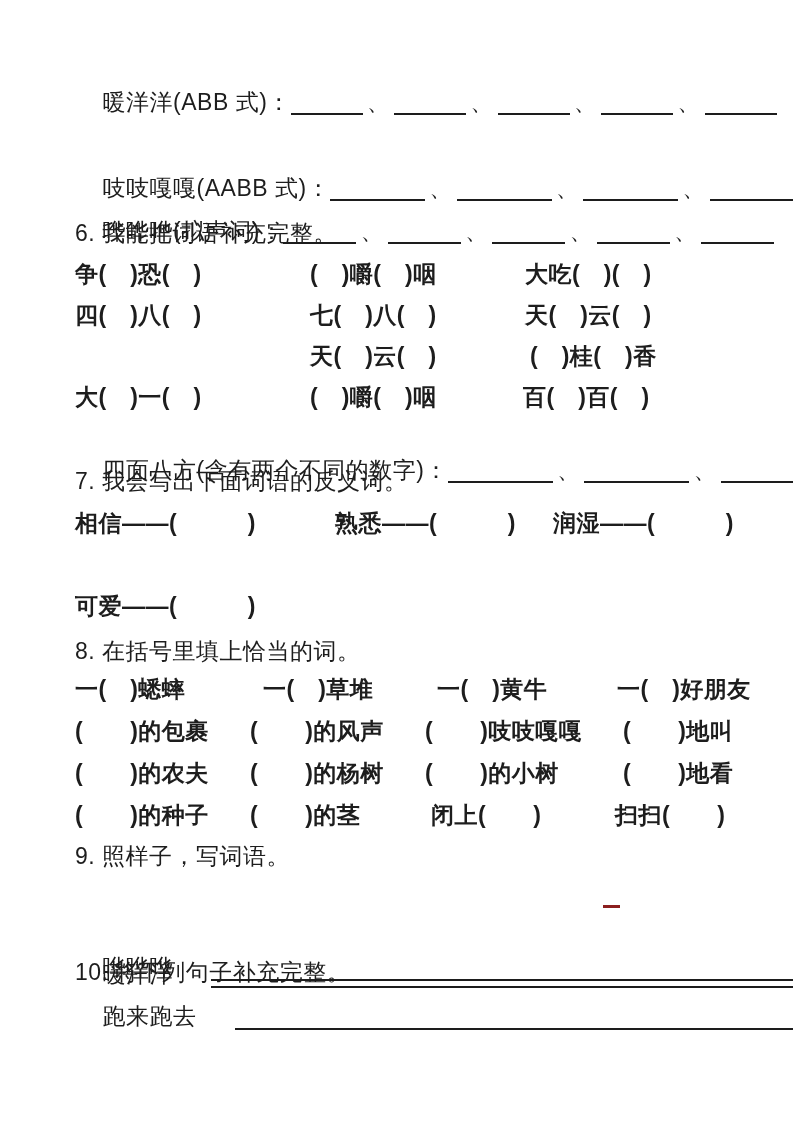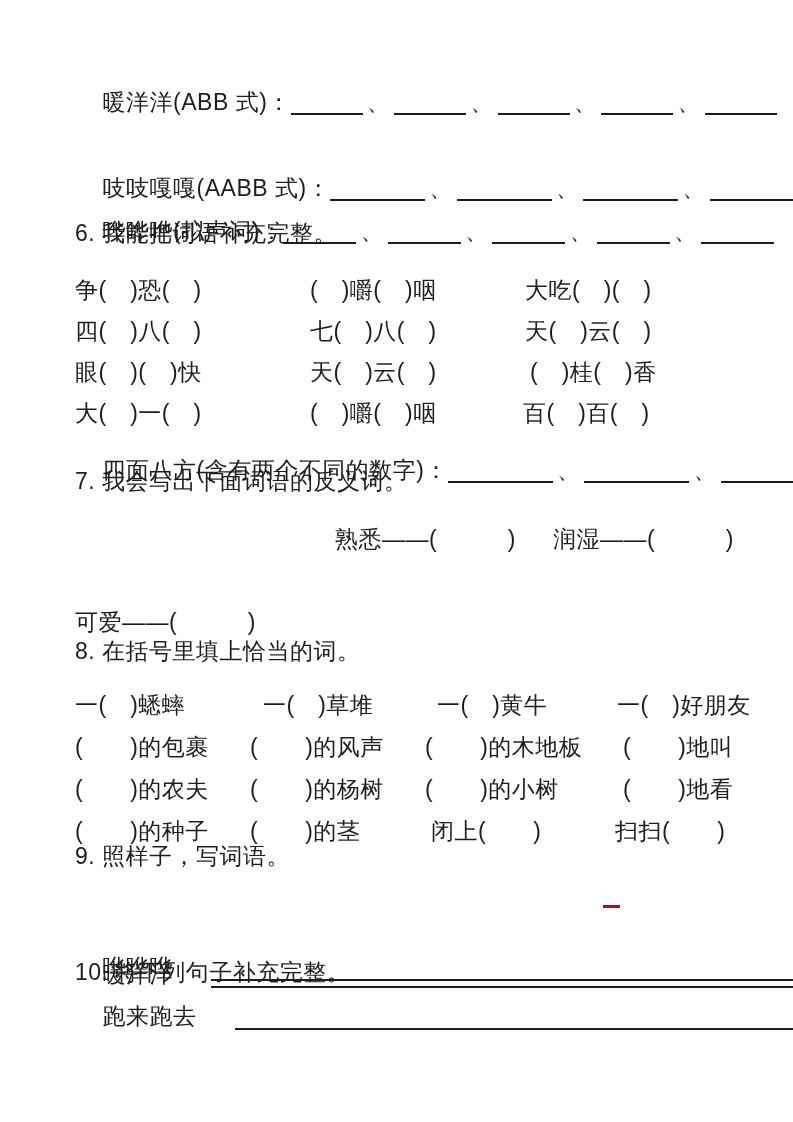--- a/index.html
+++ b/index.html
@@ -14,21 +14,21 @@
   .line{
     position:absolute;
     left:40px;
     height:32px;
     line-height:32px;
     font-size:23px;
     white-space:pre;
     letter-spacing:0.5px;
     margin-left:35px;
   }
-  .cell{position:absolute;top:16px;white-space:pre;}
+  .cell{position:absolute;top:0;white-space:pre;font-weight:bold;}
   .lbl{display:inline;}
   .blank{
     display:inline-block;
     border-bottom:2px solid #1d1d1d;
     height:14px;
     vertical-align:-5px;
   }
   .w72{width:72px}.w95{width:95px}.w73{width:73px}.w105{width:105px}
   .sep{display:inline-block;padding:0 4px;}
   .wlabel{display:inline-block;vertical-align:baseline;}
@@ -68,56 +68,56 @@
     <span class="cell" style="left:0">争(　)恐(　)</span>
     <span class="cell" style="left:235px">(　)嚼(　)咽</span>
     <span class="cell" style="left:450px">大吃(　)(　)</span>
   </div>
   <div class="line" style="top:299px;width:713px">
     <span class="cell" style="left:0">四(　)八(　)</span>
     <span class="cell" style="left:235px">七(　)八(　)</span>
     <span class="cell" style="left:450px">天(　)云(　)</span>
   </div>
   <div class="line" style="top:340px;width:713px">
-    <span class="cell" style="left:0">眼(　)(　)快</span>
     <span class="cell" style="left:235px">天(　)云(　)</span>
     <span class="cell" style="left:455px">(　)桂(　)香</span>
   </div>
   <div class="line" style="top:381px;width:713px">
     <span class="cell" style="left:0">大(　)一(　)</span>
     <span class="cell" style="left:235px">(　)嚼(　)咽</span>
     <span class="cell" style="left:448px">百(　)百(　)</span>
   </div>
 
   <div class="line" style="top:422px">
     <span class="lbl">四面八方(含有两个不同的数字)：</span><span class="blank w105"></span><span class="sep">、</span><span class="blank w105"></span><span class="sep">、</span><span class="blank w105"></span>
   </div>
 
   <div class="line" style="top:465px">7. 我会写出下面词语的反义词。</div>
 
   <div class="line" style="top:507px;width:713px">
+    <span class="cell" style="left:0">相信——(　　　)</span>
     <span class="cell" style="left:260px">熟悉——(　　　)</span>
     <span class="cell" style="left:478px">润湿——(　　　)</span>
   </div>
   <div class="line" style="top:590px;width:713px">
     <span class="cell" style="left:0">可爱——(　　　)</span>
   </div>
 
   <div class="line" style="top:635px">8. 在括号里填上恰当的词。</div>
 
   <div class="line" style="top:673px;width:720px">
     <span class="cell" style="left:0">一(　)蟋蟀</span>
     <span class="cell" style="left:188px">一(　)草堆</span>
     <span class="cell" style="left:362px">一(　)黄牛</span>
     <span class="cell" style="left:542px">一(　)好朋友</span>
   </div>
   <div class="line" style="top:715px;width:720px">
     <span class="cell" style="left:0">(　　)的包裹</span>
     <span class="cell" style="left:175px">(　　)的风声</span>
-    <span class="cell" style="left:350px">(　　)的木地板</span>
+    <span class="cell" style="left:350px">(　　)吱吱嘎嘎</span>
     <span class="cell" style="left:548px">(　　)地叫</span>
   </div>
   <div class="line" style="top:757px;width:720px">
     <span class="cell" style="left:0">(　　)的农夫</span>
     <span class="cell" style="left:175px">(　　)的杨树</span>
     <span class="cell" style="left:350px">(　　)的小树</span>
     <span class="cell" style="left:548px">(　　)地看</span>
   </div>
   <div class="line" style="top:799px;width:720px">
     <span class="cell" style="left:0">(　　)的种子</span>

